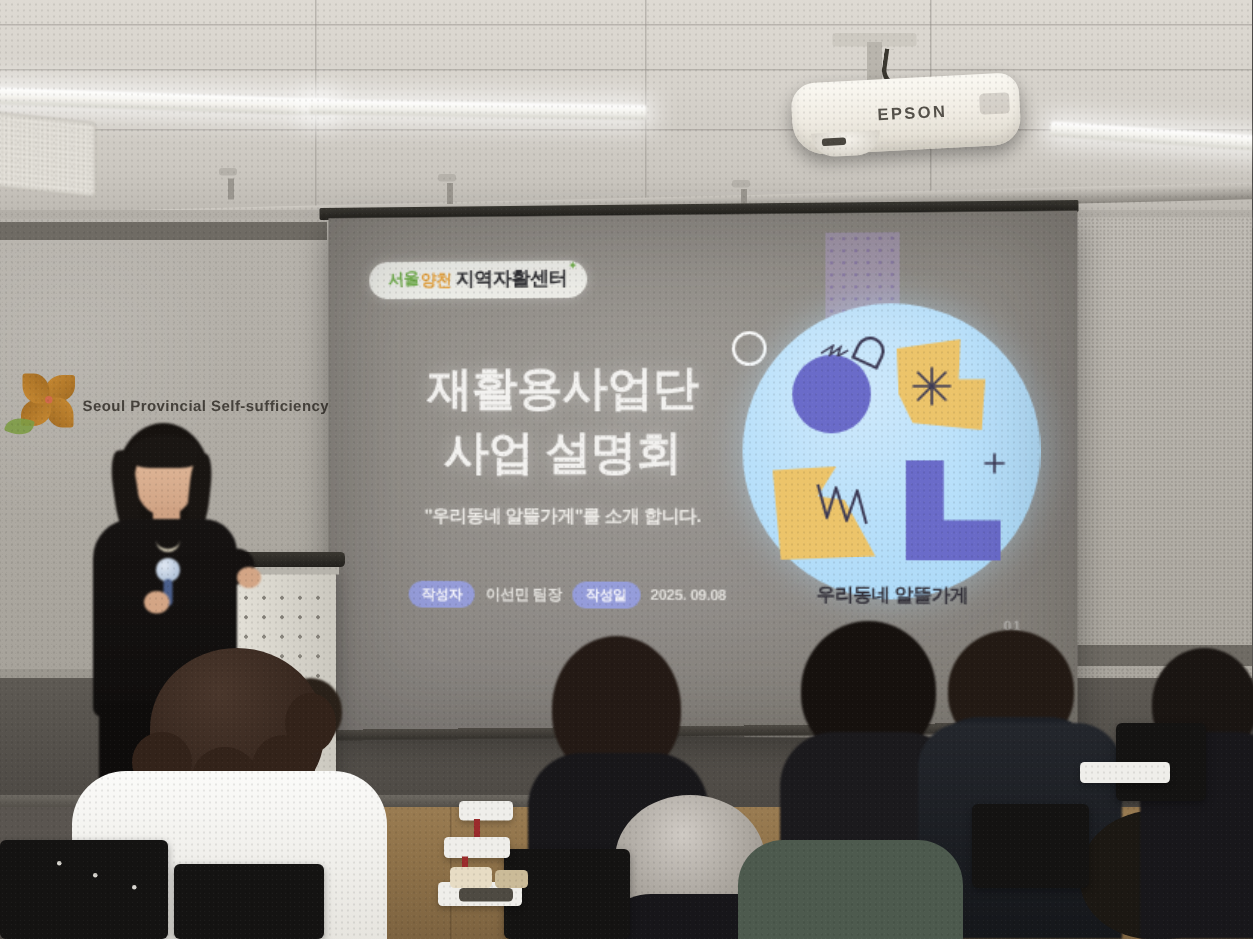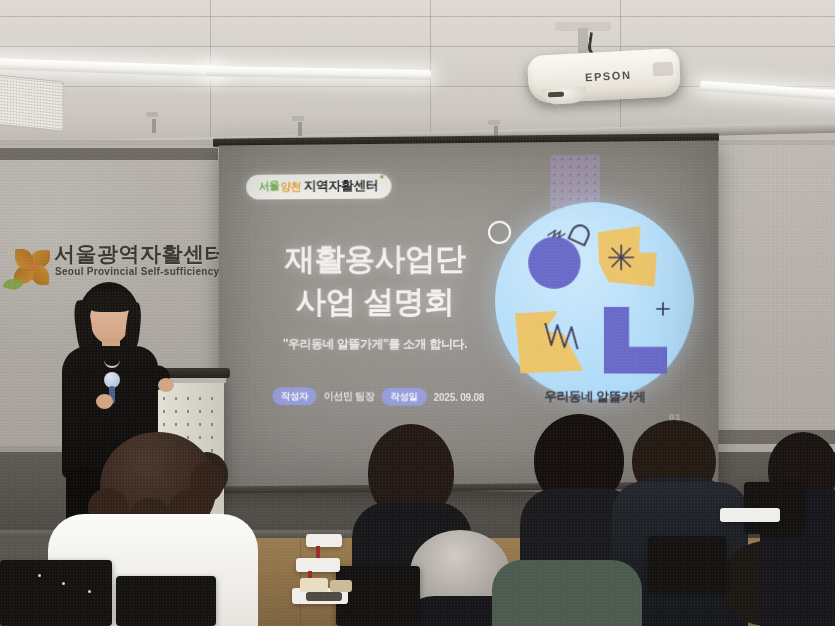--- a/index.html
+++ b/index.html
@@ -297,21 +297,20 @@
 
   <div class="sign">
     <div class="pinwheel">
       <div class="pw-blade" style="transform:rotate(0deg);"></div>
       <div class="pw-blade" style="transform:rotate(90deg);"></div>
       <div class="pw-blade" style="transform:rotate(180deg);"></div>
       <div class="pw-blade" style="transform:rotate(270deg);"></div>
       <div class="pw-hub"></div>
       <div class="pw-leaf"></div>
     </div>
-    <div class="sign-kr">서울광역자활센터</div>
     <div class="sign-en">Seoul Provincial Self-sufficiency Center</div>
   </div>
 
   <div class="screen-topbar"></div>
   <div class="screen-frame">
     <div class="screen">
       <div class="screen-glow"></div>
 
       <div class="badge">
         <span class="badge-a">서울</span>

